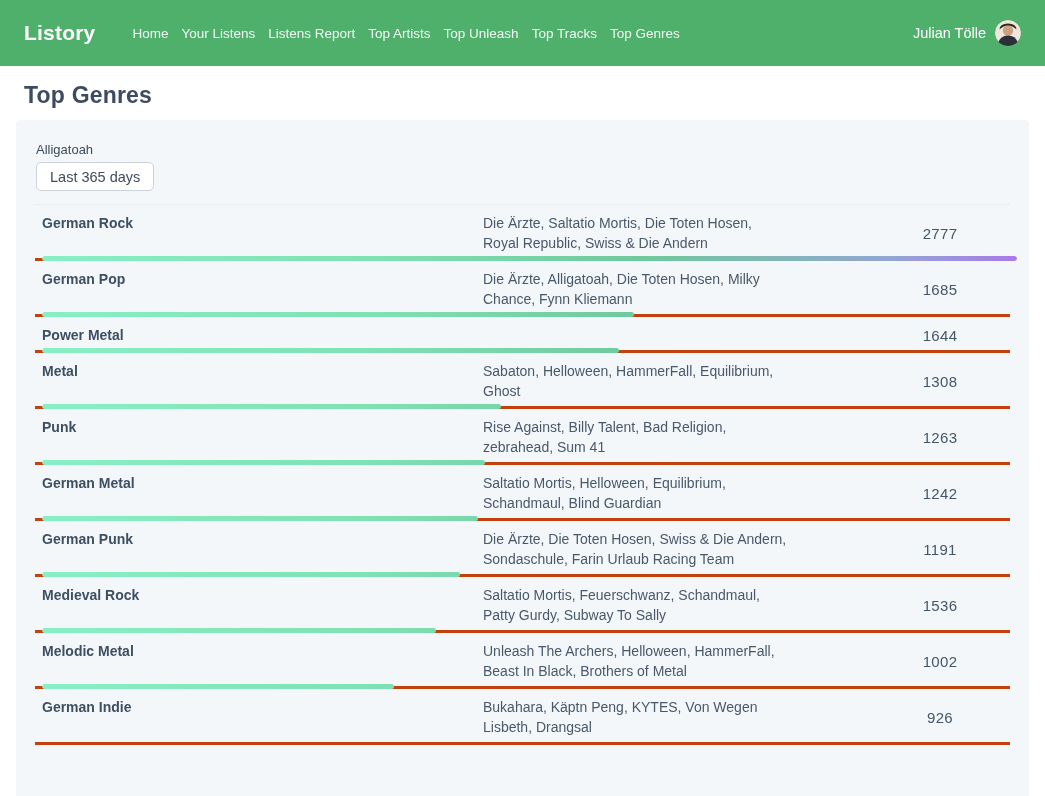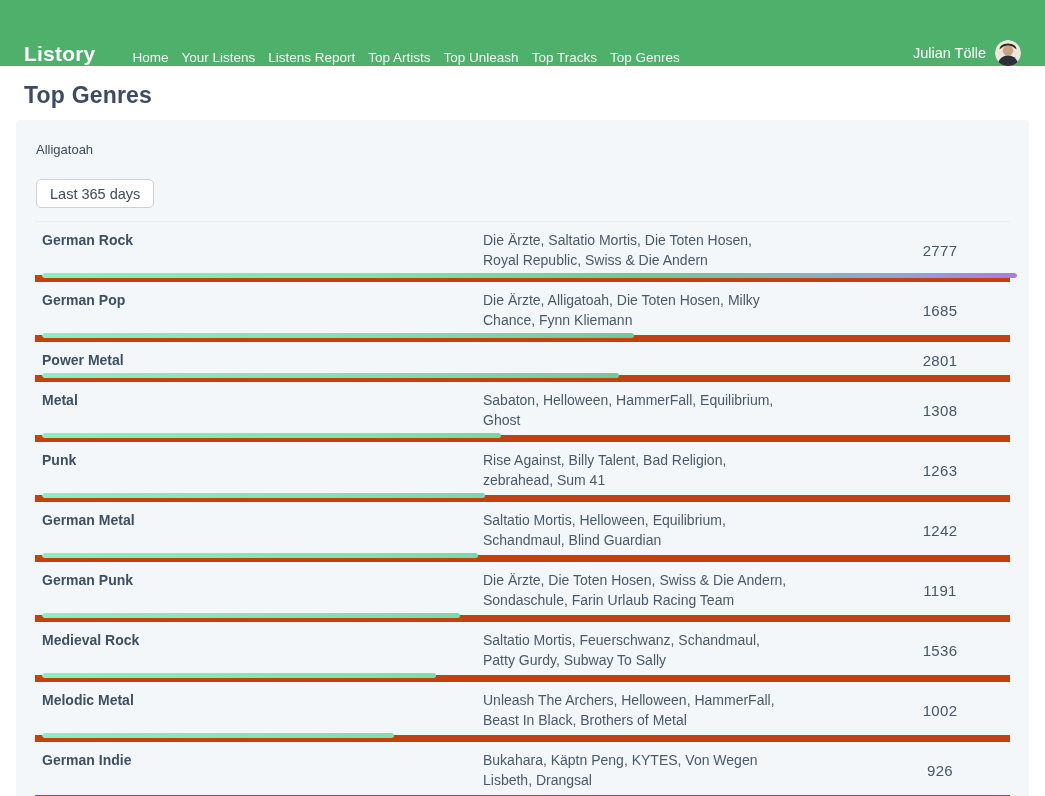--- a/index.html
+++ b/index.html
@@ -1,48 +1,48 @@
 <!DOCTYPE html>
 <html><head>
 <meta charset="utf-8">
 <style>
   * { margin: 0; padding: 0; box-sizing: border-box; }
   html, body { width: 1045px; height: 796px; overflow: hidden; background: #ffffff;
     font-family: "Liberation Sans", sans-serif; }
 
   
-  .navbar { height: 66px; background: #4fb06c; display: flex; align-items: flex-end;
+  .navbar { height: 66px; background: #4fb06c; display: flex; align-items: center;
     padding: 0 24px; }
   .brand { color: #ffffff; font-size: 21px; font-weight: 700; letter-spacing: .2px;
     text-decoration: none; margin-right: 12px; }
   .nav-links { list-style: none; display: flex; align-items: center; gap: 13px; margin-left: 25px; }
   .nav-links li a { color: rgba(255,255,255,.92); font-size: 13.5px; text-decoration: none;
     white-space: nowrap; }
   .nav-right { margin-left: auto; display: flex; align-items: center; gap: 9px; }
   .user-name { color: #ffffff; font-size: 14.5px; }
   .avatar { width: 26px; height: 26px; border-radius: 50%; overflow: hidden; display: block; }
 
   
   .page { padding: 16px 16px 0; }
   .page-title { color: #3d4b61; font-size: 23px; font-weight: 600; margin: 0 8px 11px;
     letter-spacing: .2px; }
 
   .card { background: #f4f7f9; border-radius: 4px; overflow: hidden; padding-top: 22px;
     min-height: 700px; }
   .filter { padding: 0 20px; }
   .filter-label { display: block; color: #3d4b5c; font-size: 13px; margin-bottom: 4px; }
-  .filter-select { margin-top: 18px; height: 29px; background: #ffffff;
+  .filter-select { margin-top: 1px; height: 29px; background: #ffffff;
     border: 1px solid #ccd2da; border-radius: 5px; padding: 0 13px; font-size: 14.5px;
     color: #3f4c5e; font-family: "Liberation Sans", sans-serif; display: inline-flex;
     align-items: center; cursor: pointer; }
 
   
   .genre-table { margin: 13px 19px 0; border-top: 1px solid #e9edf1; }
   .genre-row { position: relative; display: flex; align-items: flex-start;
-    padding: 8px 0 5px 7px; border-bottom: 7px solid #c2410c; }
+    padding: 8px 0 5px 7px; border-bottom: 3px solid #c2410c; }
   .col-genre { flex: 0 0 441px; color: #3d4f63; font-size: 14px; font-weight: 700;
     line-height: 20px; }
   .col-artists { flex: 0 0 304px; color: #49596b; font-size: 14px; line-height: 20px; }
   .col-count { margin-left: auto; width: 140px; text-align: center; align-self: center;
     color: #445669; font-size: 15px; letter-spacing: .3px; }
   .bar-clip { position: absolute; left: 7px; bottom: -3px; height: 5px; overflow: hidden;
     border-radius: 3px; z-index: 1; }
   .bar-grad { position: absolute; left: 0; top: 0; height: 100%;
     background: linear-gradient(90deg, #88efc4 0%, #7fe0b3 35%, #6fc89d 62%,
       #84b5b8 76%, #95a3d6 88%, #a87ae9 100%); border-radius: 3px; }
@@ -95,21 +95,21 @@
         <div class="genre-row">
     <div class="col-genre">German Pop</div>
     <div class="col-artists">Die Ärzte, Alligatoah, Die Toten Hosen, Milky Chance, Fynn Kliemann</div>
     <div class="col-count">1685</div>
     <div class="bar-clip" style="width: 60.677%;">
       <div class="bar-grad" style="width: 164.807%;"></div>
     </div>
   </div>
         <div class="genre-row">
     <div class="col-genre">Power Metal</div>
-    <div class="col-count">2801</div>
+    <div class="col-count">1644</div>
     <div class="bar-clip" style="width: 59.2006%;">
       <div class="bar-grad" style="width: 168.917%;"></div>
     </div>
   </div>
         <div class="genre-row">
     <div class="col-genre">Metal</div>
     <div class="col-artists">Sabaton, Helloween, HammerFall, Equilibrium, Ghost</div>
     <div class="col-count">1308</div>
     <div class="bar-clip" style="width: 47.1012%;">
       <div class="bar-grad" style="width: 212.309%;"></div>

